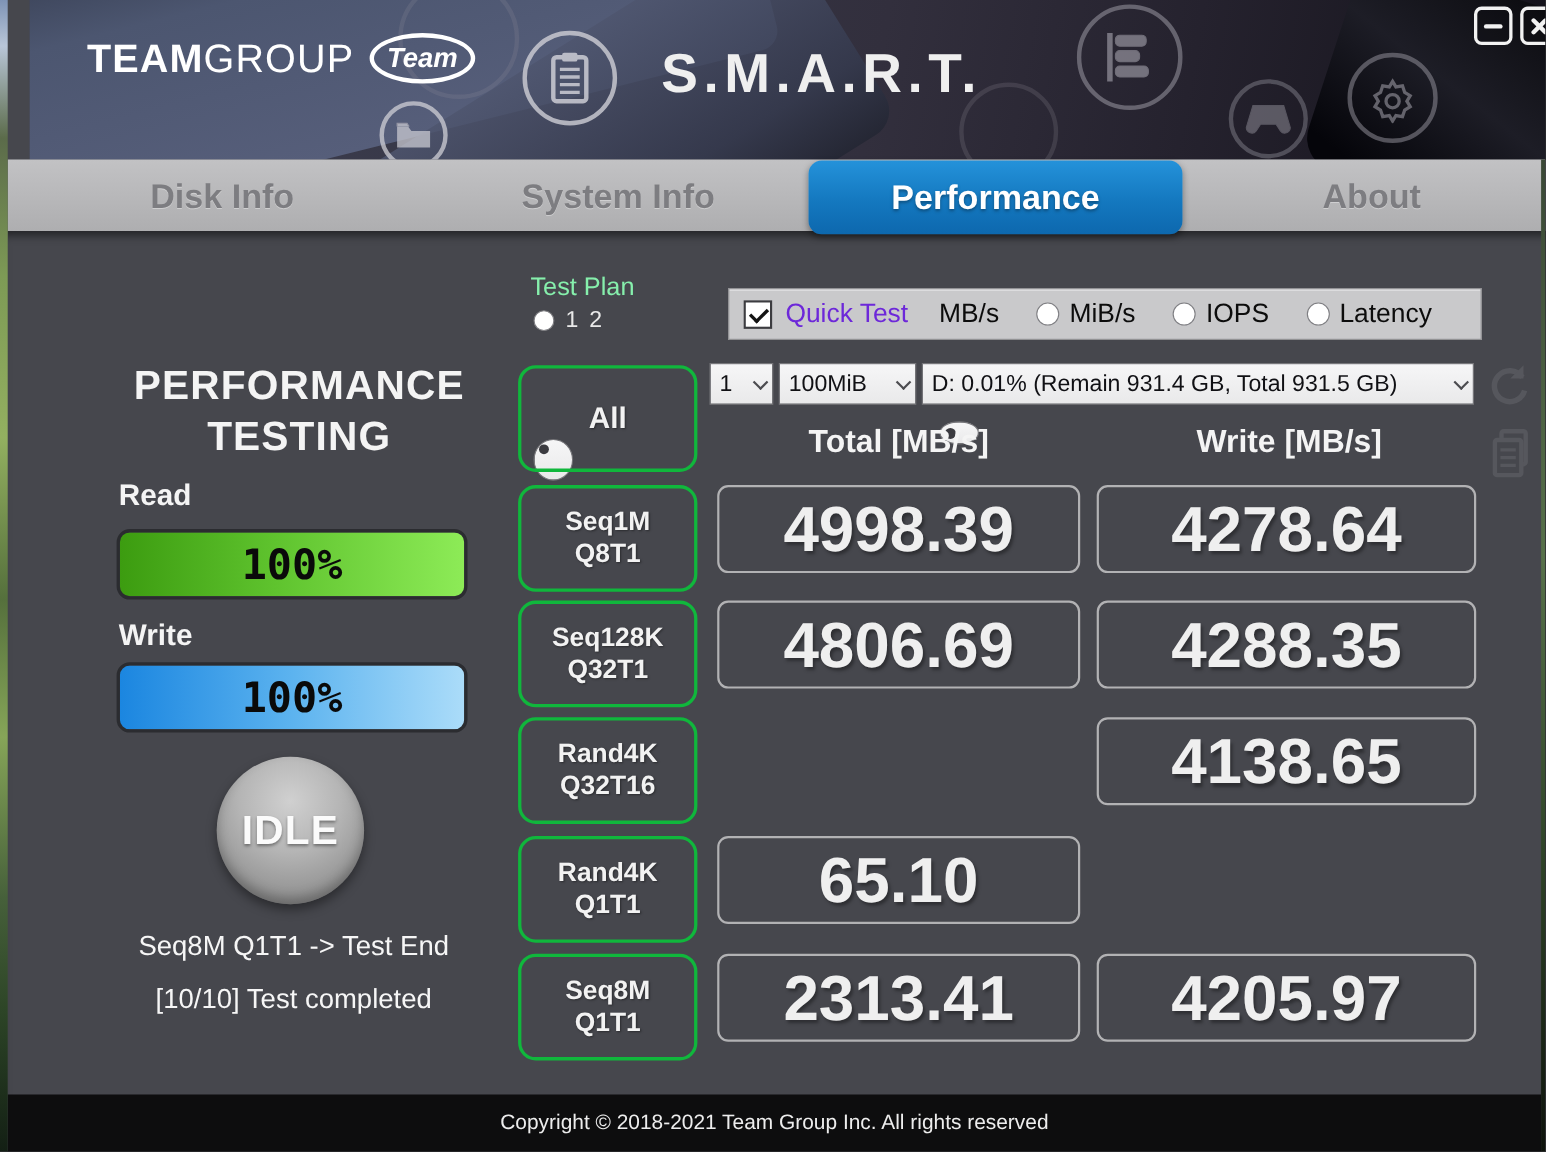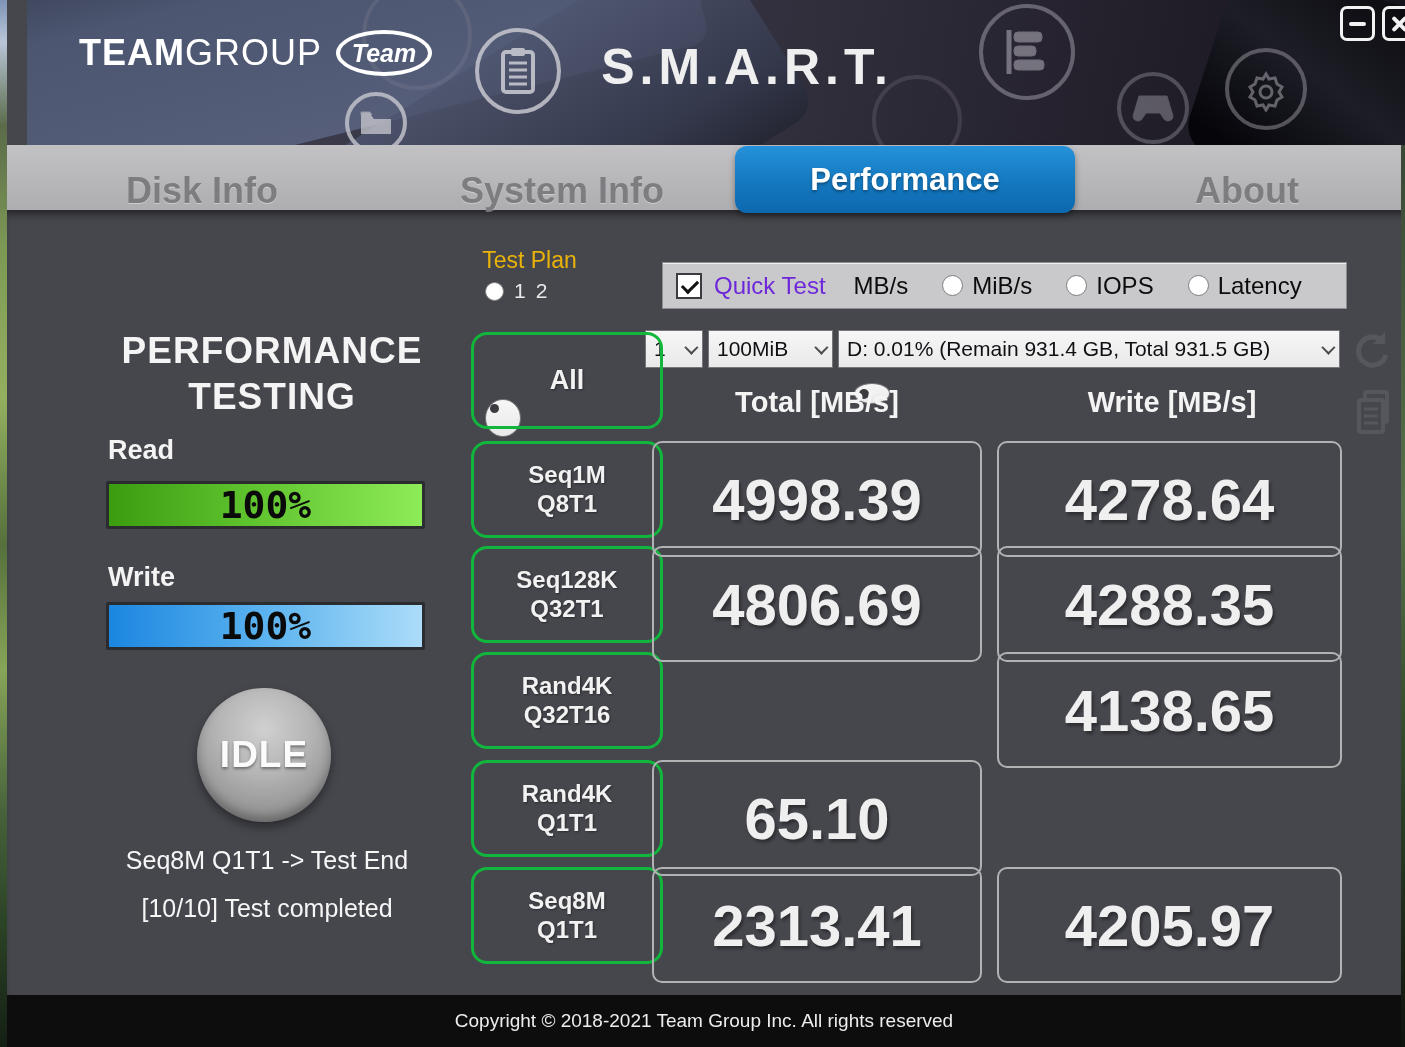--- a/index.html
+++ b/index.html
@@ -42,52 +42,52 @@
   .winbtn { position:absolute; top:6px; width:35px; height:35px; border:3px solid #f2f2f2; border-radius:7px;
     background:rgba(10,10,14,.25); z-index:6; cursor:pointer; }
   .btn-min { left:1313px; } .btn-close { left:1355px; }
   .winbtn .bar { position:absolute; left:6px; top:13px; width:17px; height:4px; background:#f2f2f2; border-radius:2px; }
   .winbtn .x1,.winbtn .x2 { position:absolute; left:5px; top:12.5px; width:19px; height:4px; background:#f2f2f2; border-radius:2px; }
   .winbtn .x1 { transform:rotate(45deg); } .winbtn .x2 { transform:rotate(-45deg); }
 
   
   .tabbar { position:absolute; left:7px; top:145px; width:1398px; height:65px;
     background:linear-gradient(180deg,#c2c2c4,#aeaeb0); z-index:4; }
-  .tab { position:absolute; top:12px; height:68px; display:flex; align-items:center; justify-content:center;
-    color:#7d7d81; font-size:36px; font-weight:700; cursor:pointer; text-shadow:0 1px 0 rgba(255,255,255,.35); }
+  .tab { position:absolute; top:0; height:68px; display:flex; align-items:center; justify-content:center;
+    color:#7d7d81; font-size:31px; font-weight:700; cursor:pointer; text-shadow:0 1px 0 rgba(255,255,255,.35); }
   .tab-0 { left:60px; width:270px; } .tab-1 { left:420px; width:270px; } .tab-3 { left:1105px; width:270px; }
   .tab-active { position:absolute; left:735px; top:146px; width:340px; height:67px; border-radius:12px;
     background:linear-gradient(180deg,#2492da 0%,#1478bf 55%,#0d68ae 100%);
     display:flex; align-items:center; justify-content:center; color:#fff; font-size:31px; font-weight:700;
     box-shadow:0 3px 6px rgba(0,0,0,.35); z-index:5; cursor:pointer; text-shadow:0 2px 3px rgba(0,0,0,.35); }
 
   
   .content { position:absolute; left:7px; top:210px; width:1398px; height:785px; background:#46474d;
     box-shadow:inset 0 9px 8px -5px rgba(0,0,0,.5); }
 
   
   .pt-title { position:absolute; left:95px; top:118px; width:340px; text-align:center; color:#f4f4f4;
     font-size:37px; font-weight:700; letter-spacing:1px; line-height:1.25; }
   .bar-label { position:absolute; left:101px; color:#f4f4f4; font-size:27px; font-weight:700; }
   .lbl-read { top:225px; } .lbl-write { top:352px; }
-  .pbar { position:absolute; left:99px; width:319px; height:48px; border:3px solid #2b2c30; border-radius:2px;
+  .pbar { position:absolute; left:99px; width:319px; height:64px; border:3px solid #2b2c30; border-radius:12px;
     display:flex; align-items:center; justify-content:center; font-family:"DejaVu Sans Mono", monospace;
     font-size:38px; font-weight:700; color:#0a0a0a; }
   .pbar-read { top:271px; background:linear-gradient(90deg,#3c9c10 0%,#5fc32e 45%,#8deb57 100%); }
   .pbar-write { top:392px; background:linear-gradient(90deg,#1b86e0 0%,#5cb3ef 50%,#abdcf9 100%); }
   .idle-btn { position:absolute; left:190px; top:478px; width:134px; height:134px; border-radius:50%;
     background:radial-gradient(circle at 50% 30%, #d0d0d0 0%, #b5b5b5 40%, #909090 78%, #7b7b7b 100%);
     box-shadow:0 5px 10px rgba(0,0,0,.4), inset 0 -6px 10px rgba(0,0,0,.25);
     display:flex; align-items:center; justify-content:center; color:#fbfbfb; font-size:37px; font-weight:700;
     letter-spacing:1px; text-shadow:0 2px 3px rgba(0,0,0,.4); cursor:pointer; }
   .status1 { position:absolute; left:60px; top:636px; width:400px; text-align:center; color:#f6f6f6; font-size:25px; }
   .status2 { position:absolute; left:60px; top:684px; width:400px; text-align:center; color:#f6f6f6; font-size:25px; }
 
   
-  .tp-label { position:absolute; left:455px; top:37px; width:135px; text-align:center; color:#eab308; font-size:23px; }
+  .tp-label { position:absolute; left:455px; top:37px; width:135px; text-align:center; color:#86efac; font-size:23px; }
   .tp-radios { position:absolute; left:478px; top:69px; display:flex; align-items:center; gap:10px; }
   .radio { width:19px; height:19px; border-radius:50%; background:#fff; border:1px solid #7e7e82; position:relative; cursor:pointer; }
   .radio.sel::after { content:""; position:absolute; left:4px; top:4px; width:9px; height:9px; border-radius:50%; background:#3b3b40; }
   .tp-num { color:#e9e9e9; font-size:21px; }
 
   
   .qbar { position:absolute; left:655px; top:52px; width:685px; height:47px; background:#c9c9cb;
     border:1px solid #8d8d90; box-shadow:inset 0 1px 0 #efeff1; display:flex; align-items:center; padding-left:13px; }
   .qcheck { width:26px; height:26px; background:#fff; border:2px solid #3c3c40; position:relative; cursor:pointer; }
   .qcheck::after { content:""; position:absolute; left:4px; top:5px; width:13px; height:7px;
@@ -111,29 +111,29 @@
 
   .tool-ic { position:absolute; color:#56575d; }
   .ic-refresh { left:1344px; top:118px; }
   .ic-report { left:1348px; top:180px; }
 
   
   .col-hdr { position:absolute; top:176px; color:#f4f4f4; font-size:29px; font-weight:700; width:330px; text-align:center; }
   .col-hdr-read { left:645px; } .col-hdr-write { left:995px; width:340px; }
 
   
-  .tbtn { position:absolute; left:464px; width:192px; border:3px solid #10b73c; border-radius:16px;
+  .tbtn { position:absolute; left:464px; width:163px; border:3px solid #10b73c; border-radius:16px;
     display:flex; flex-direction:column; align-items:center; justify-content:center; cursor:pointer;
     color:#f2f2f2; font-size:24px; font-weight:700; line-height:1.2; text-shadow:1px 1px 2px rgba(0,0,0,.4); }
   .tbtn-all { top:122px; height:97px; font-size:27px; }
   .tbtn-1 { top:231px; height:97px; } .tbtn-2 { top:336px; height:97px; }
   .tbtn-3 { top:442px; height:97px; } .tbtn-4 { top:550px; height:97px; } .tbtn-5 { top:657px; height:97px; }
 
   
-  .cell { position:absolute; height:116px; border:2px solid #b2b2b4; border-radius:10px;
+  .cell { position:absolute; height:80px; border:2px solid #b2b2b4; border-radius:10px;
     display:flex; align-items:center; justify-content:center; color:#efefef; font-size:58px; font-weight:700;
     letter-spacing:0px; text-shadow:2px 3px 3px rgba(0,0,0,.35); }
   .cell-read { left:645px; width:330px; } .cell-write { left:990px; width:345px; }
   .row-0 { top:231px; } .row-1 { top:336px; } .row-2 { top:442px; } .row-3 { top:550px; } .row-4 { top:657px; }
 
   
   .footer { position:absolute; left:7px; top:995px; width:1394px; height:52px; background:#0d0d0e;
     display:flex; align-items:center; justify-content:center; color:#ededed; font-size:19px; }
 </style>
 </head>

